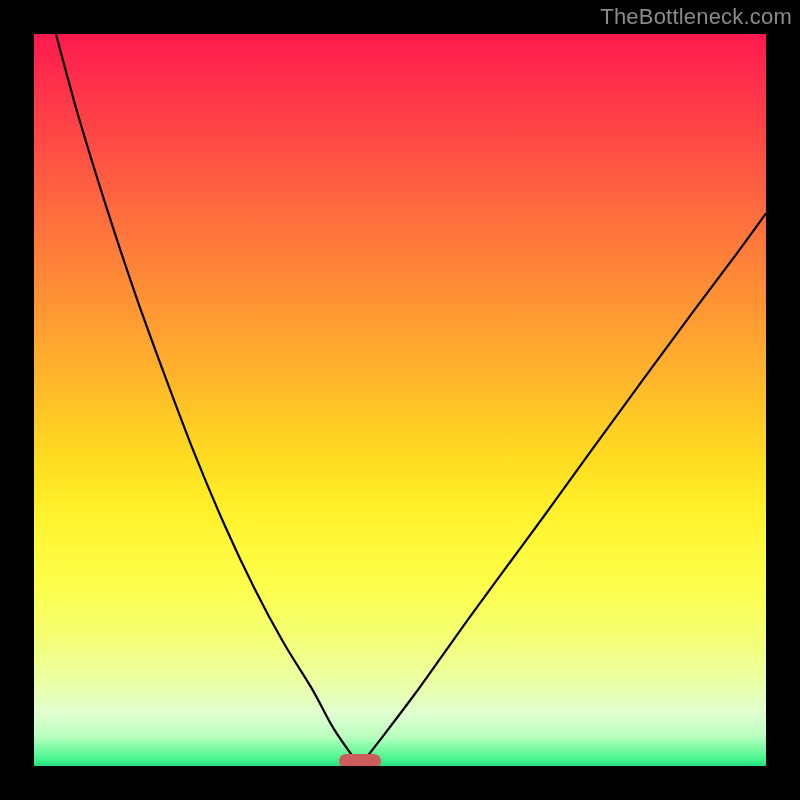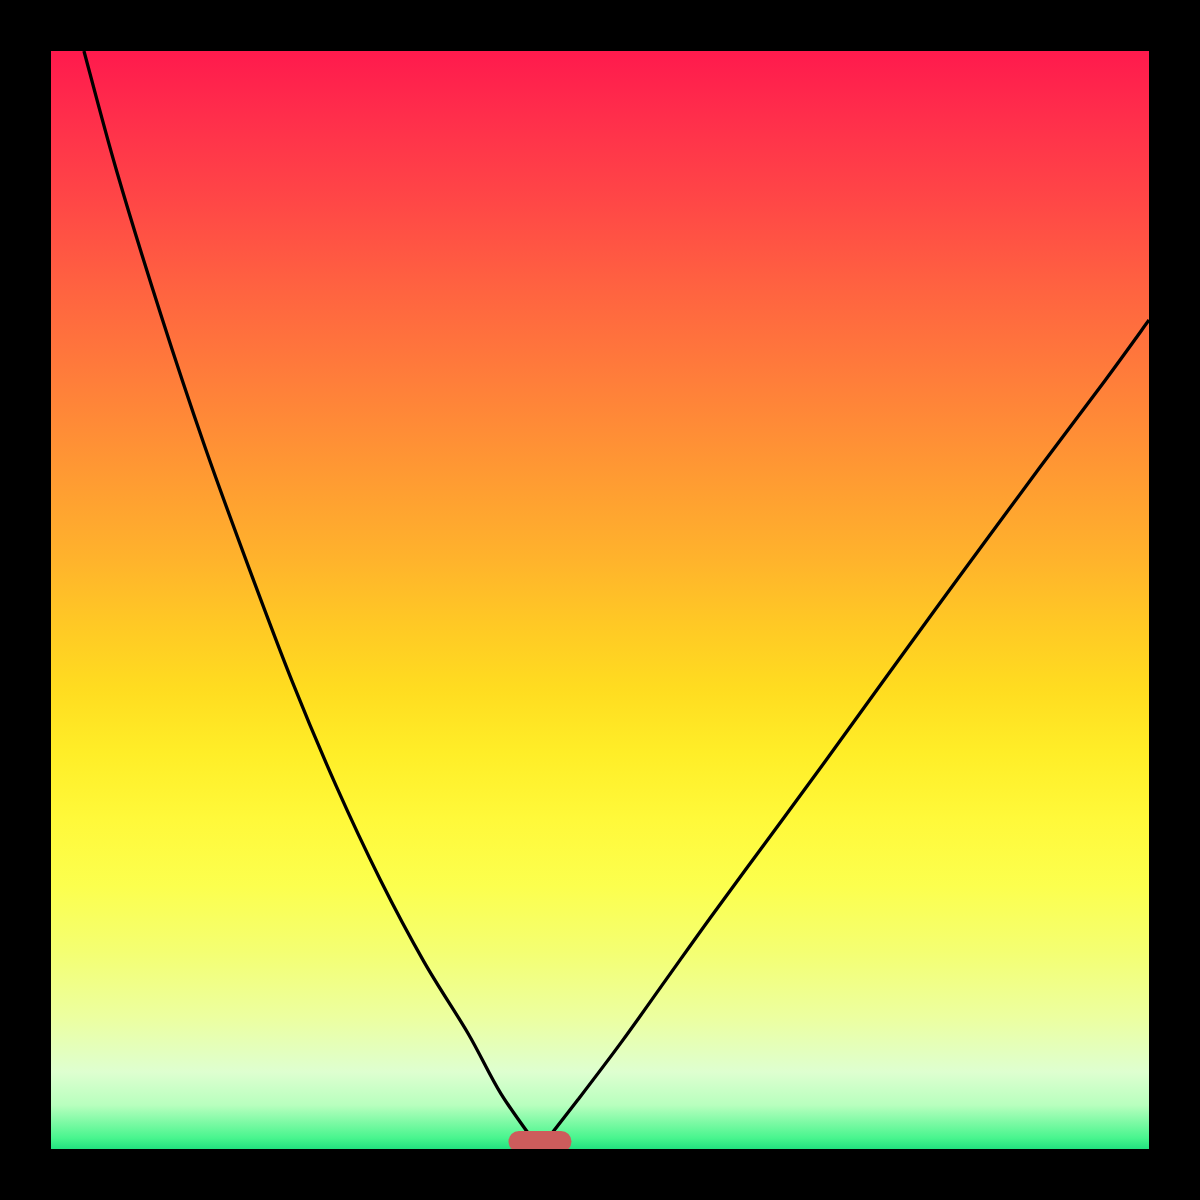--- a/index.html
+++ b/index.html
@@ -88,13 +88,14 @@
   <div class="plot">
 
     <svg class="curve" viewBox="0 0 732 732" preserveAspectRatio="none">
       <path d="M 21.96 0.00 C 25.62 13.42 35.38 51.24 43.92 80.52 C 52.46 109.80 63.44 145.18 73.20 175.68 C 82.96 206.18 92.72 235.46 102.48 263.52 C 112.24 291.58 122.00 317.81 131.76 344.04 C 141.52 370.27 151.28 396.50 161.04 420.90 C 170.80 445.30 180.56 468.48 190.32 490.44 C 200.08 512.40 209.84 533.14 219.60 552.66 C 229.36 572.18 239.12 590.48 248.88 607.56 C 258.64 624.64 269.62 640.50 278.16 655.14 C 286.70 669.78 292.19 682.59 300.12 695.40 C 308.05 708.21 321.47 725.90 325.74 732.00"></path>
       <path d="M 325.74 732.00 C 330.01 726.51 342.21 711.02 351.36 699.06 C 360.51 687.10 370.88 673.56 380.64 660.26 C 390.40 646.97 400.16 632.94 409.92 619.27 C 419.68 605.61 428.22 593.41 439.20 578.28 C 450.18 563.15 463.60 545.10 475.80 528.50 C 488.00 511.91 498.98 497.15 512.40 478.73 C 525.82 460.31 540.46 439.81 556.32 417.97 C 572.18 396.13 590.48 371.00 607.56 347.70 C 624.64 324.40 642.94 299.51 658.80 278.16 C 674.66 256.81 690.52 236.07 702.72 219.60 C 714.92 203.13 727.12 186.05 732.00 179.34"></path>
     </svg>
 
     <div class="marker" style="left: 304.74px; top: 719.876px; background: rgb(205, 92, 92);"></div>
   </div>
 
+  <div class="watermark">TheBottleneck.com</div>
 </div>
 
 </body></html>

